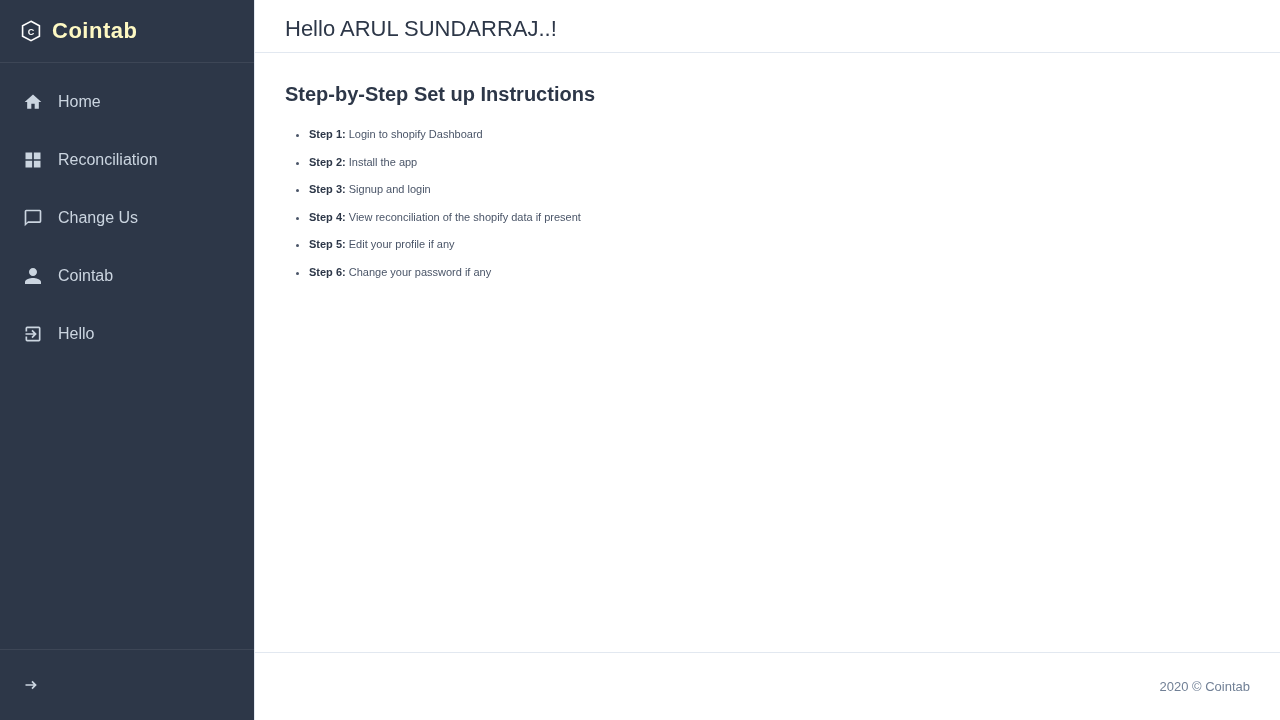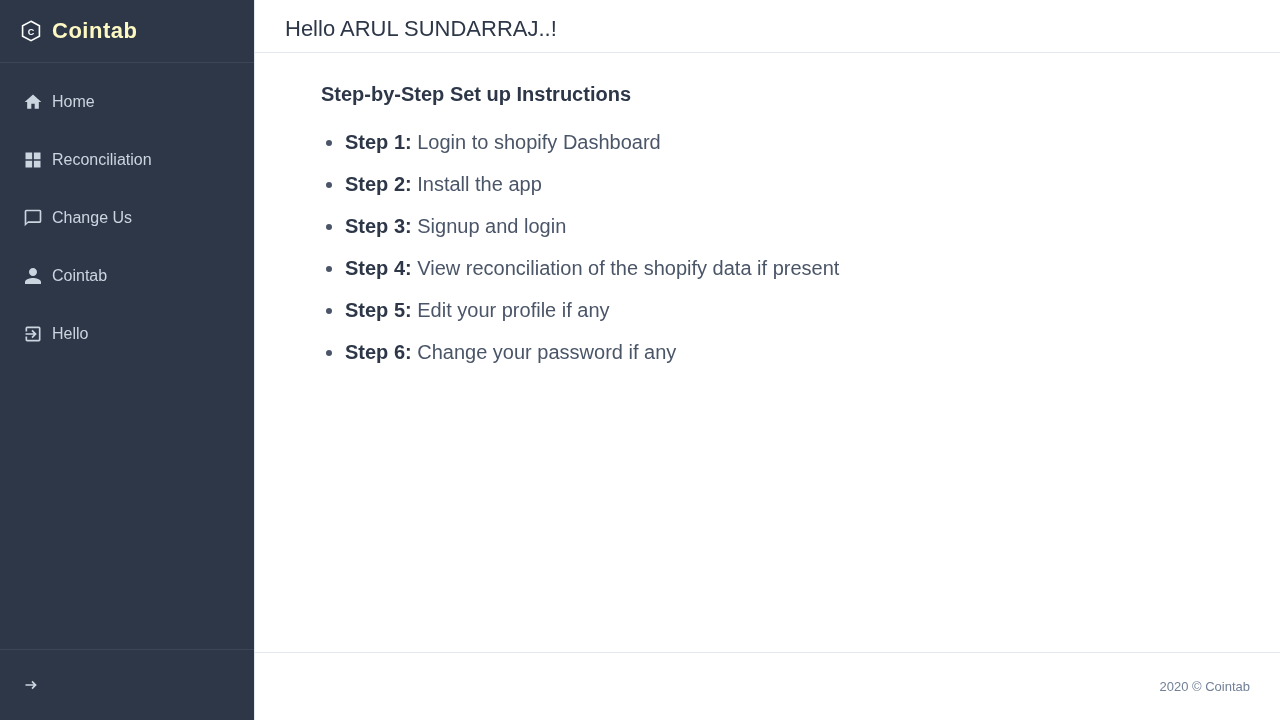--- a/index.html
+++ b/index.html
@@ -46,21 +46,21 @@
     .sidebar-nav {
       flex: 1;
       display: flex;
       flex-direction: column;
       padding-top: 10px;
     }
 
     .nav-item {
       display: flex;
       align-items: center;
-      gap: 8px;
+      gap: 14px;
       padding: 18px 22px;
       color: #cbd5e0;
       cursor: pointer;
       font-size: 16px;
       font-weight: 400;
       transition: background 0.15s;
       text-decoration: none;
     }
 
     .nav-icon {
@@ -105,37 +105,36 @@
     .greeting {
       font-size: 22px;
       font-weight: 500;
       color: #2d3748;
     }
 
     .main-content {
       flex: 1;
       padding: 30px 30px;
       overflow-y: auto;
-      margin-left: 36px;
     }
 
     .instructions-title {
       font-size: 20px;
       font-weight: 600;
       color: #2d3748;
       margin-bottom: 20px;
     }
 
     .instructions-list {
       list-style: disc;
       padding-left: 24px;
     }
 
     .instructions-list li {
-      font-size: 20px;
+      font-size: 11px;
       color: #4a5568;
       margin-bottom: 10px;
       line-height: 1.6;
     }
 
     .instructions-list li .step-label {
       font-weight: 600;
       color: #2d3748;
     }
 

